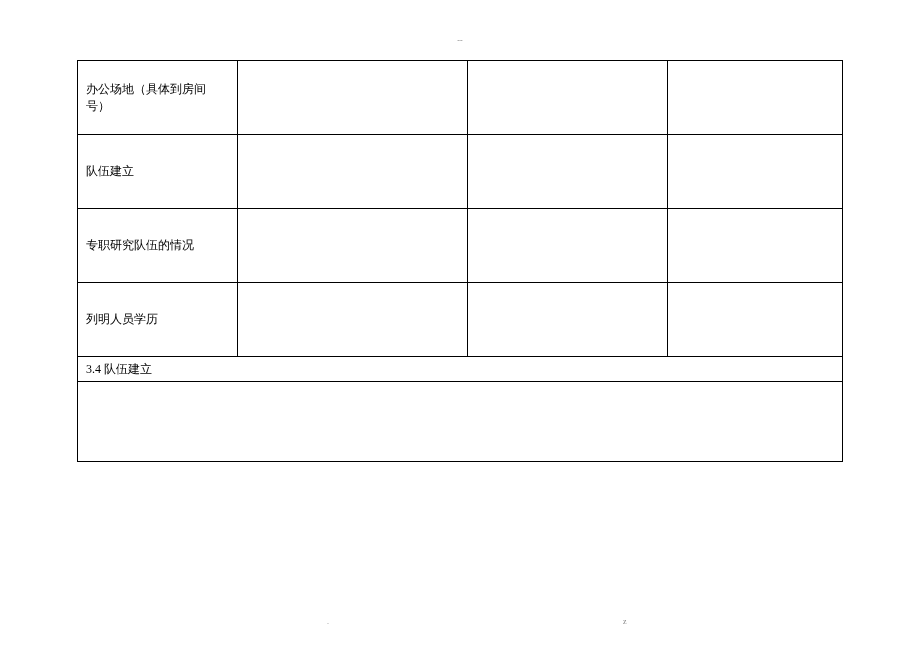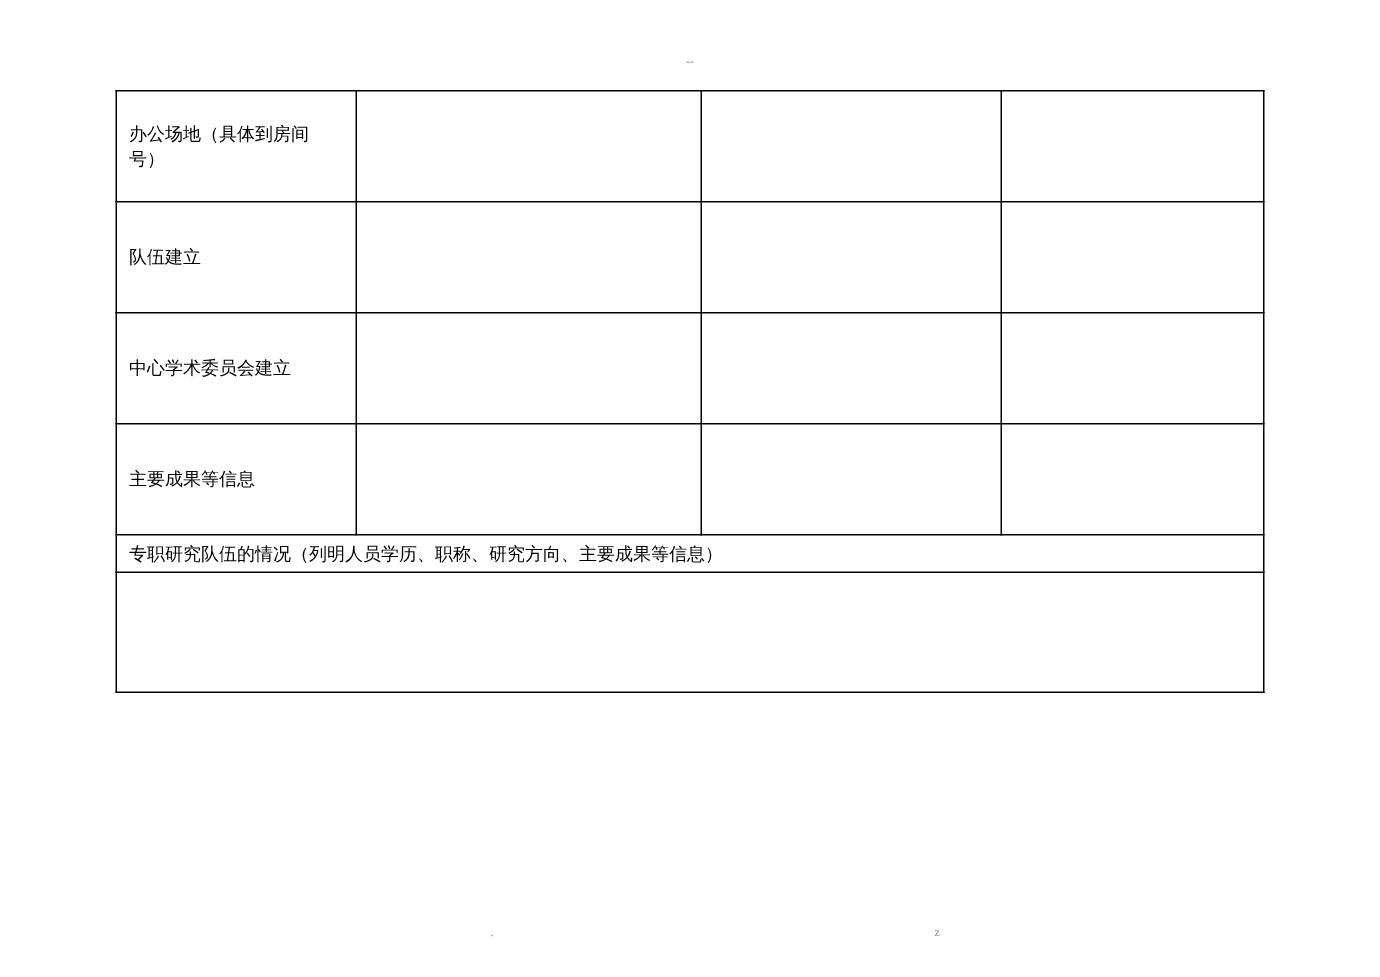--- a/index.html
+++ b/index.html
@@ -94,33 +94,33 @@
       <td class="col3"></td>
       <td class="col4"></td>
     </tr>
     <tr class="row-tall">
       <td class="col1">队伍建立</td>
       <td class="col2"></td>
       <td class="col3"></td>
       <td class="col4"></td>
     </tr>
     <tr class="row-tall">
-      <td class="col1">中心学术委员会建立</td>
+      <td class="col1">专职研究队伍的情况</td>
       <td class="col2"></td>
       <td class="col3"></td>
       <td class="col4"></td>
     </tr>
     <tr class="row-tall">
-      <td class="col1">主要成果等信息</td>
+      <td class="col1">列明人员学历</td>
       <td class="col2"></td>
       <td class="col3"></td>
       <td class="col4"></td>
     </tr>
     <tr class="row-short">
-      <td class="full-row" colspan="4">专职研究队伍的情况（列明人员学历、职称、研究方向、主要成果等信息）</td>
+      <td class="full-row" colspan="4">3.4 队伍建立</td>
     </tr>
     <tr class="row-big">
       <td class="full-row" colspan="4"></td>
     </tr>
   </tbody>
     </table>
 </div>
 
 <div class="bottom-marks">
   <span class="bottom-mark-left">.</span>

